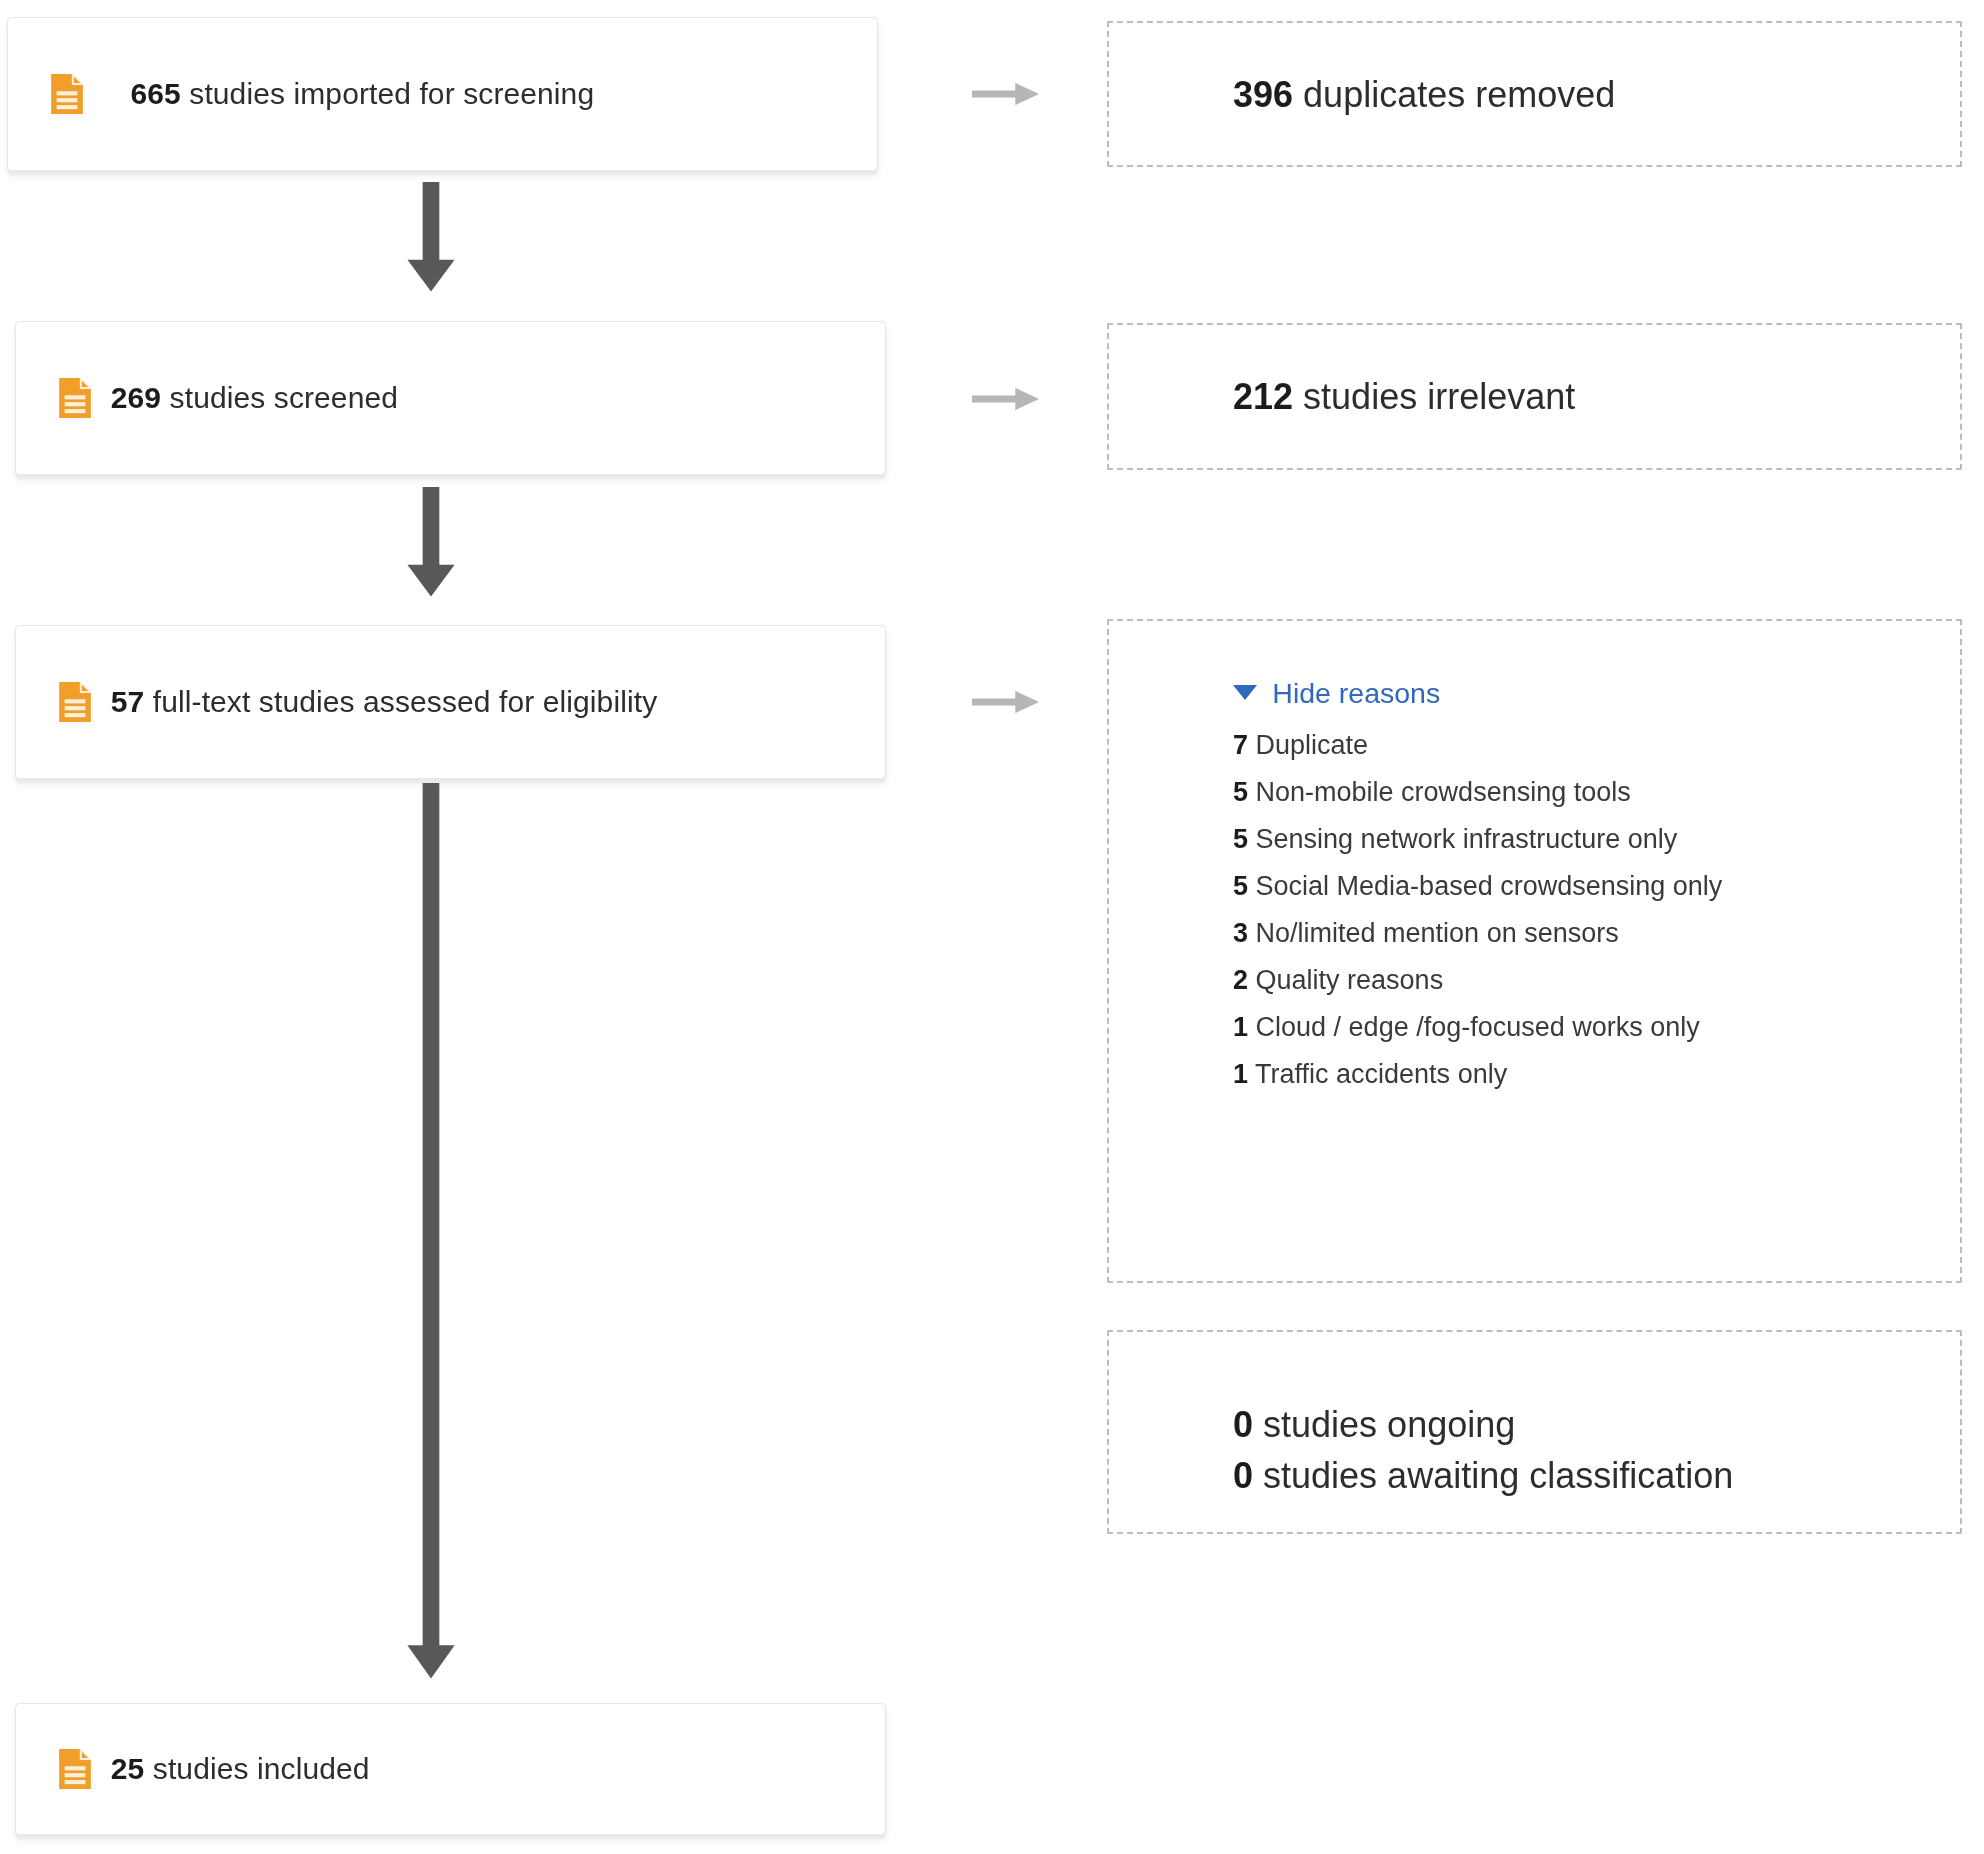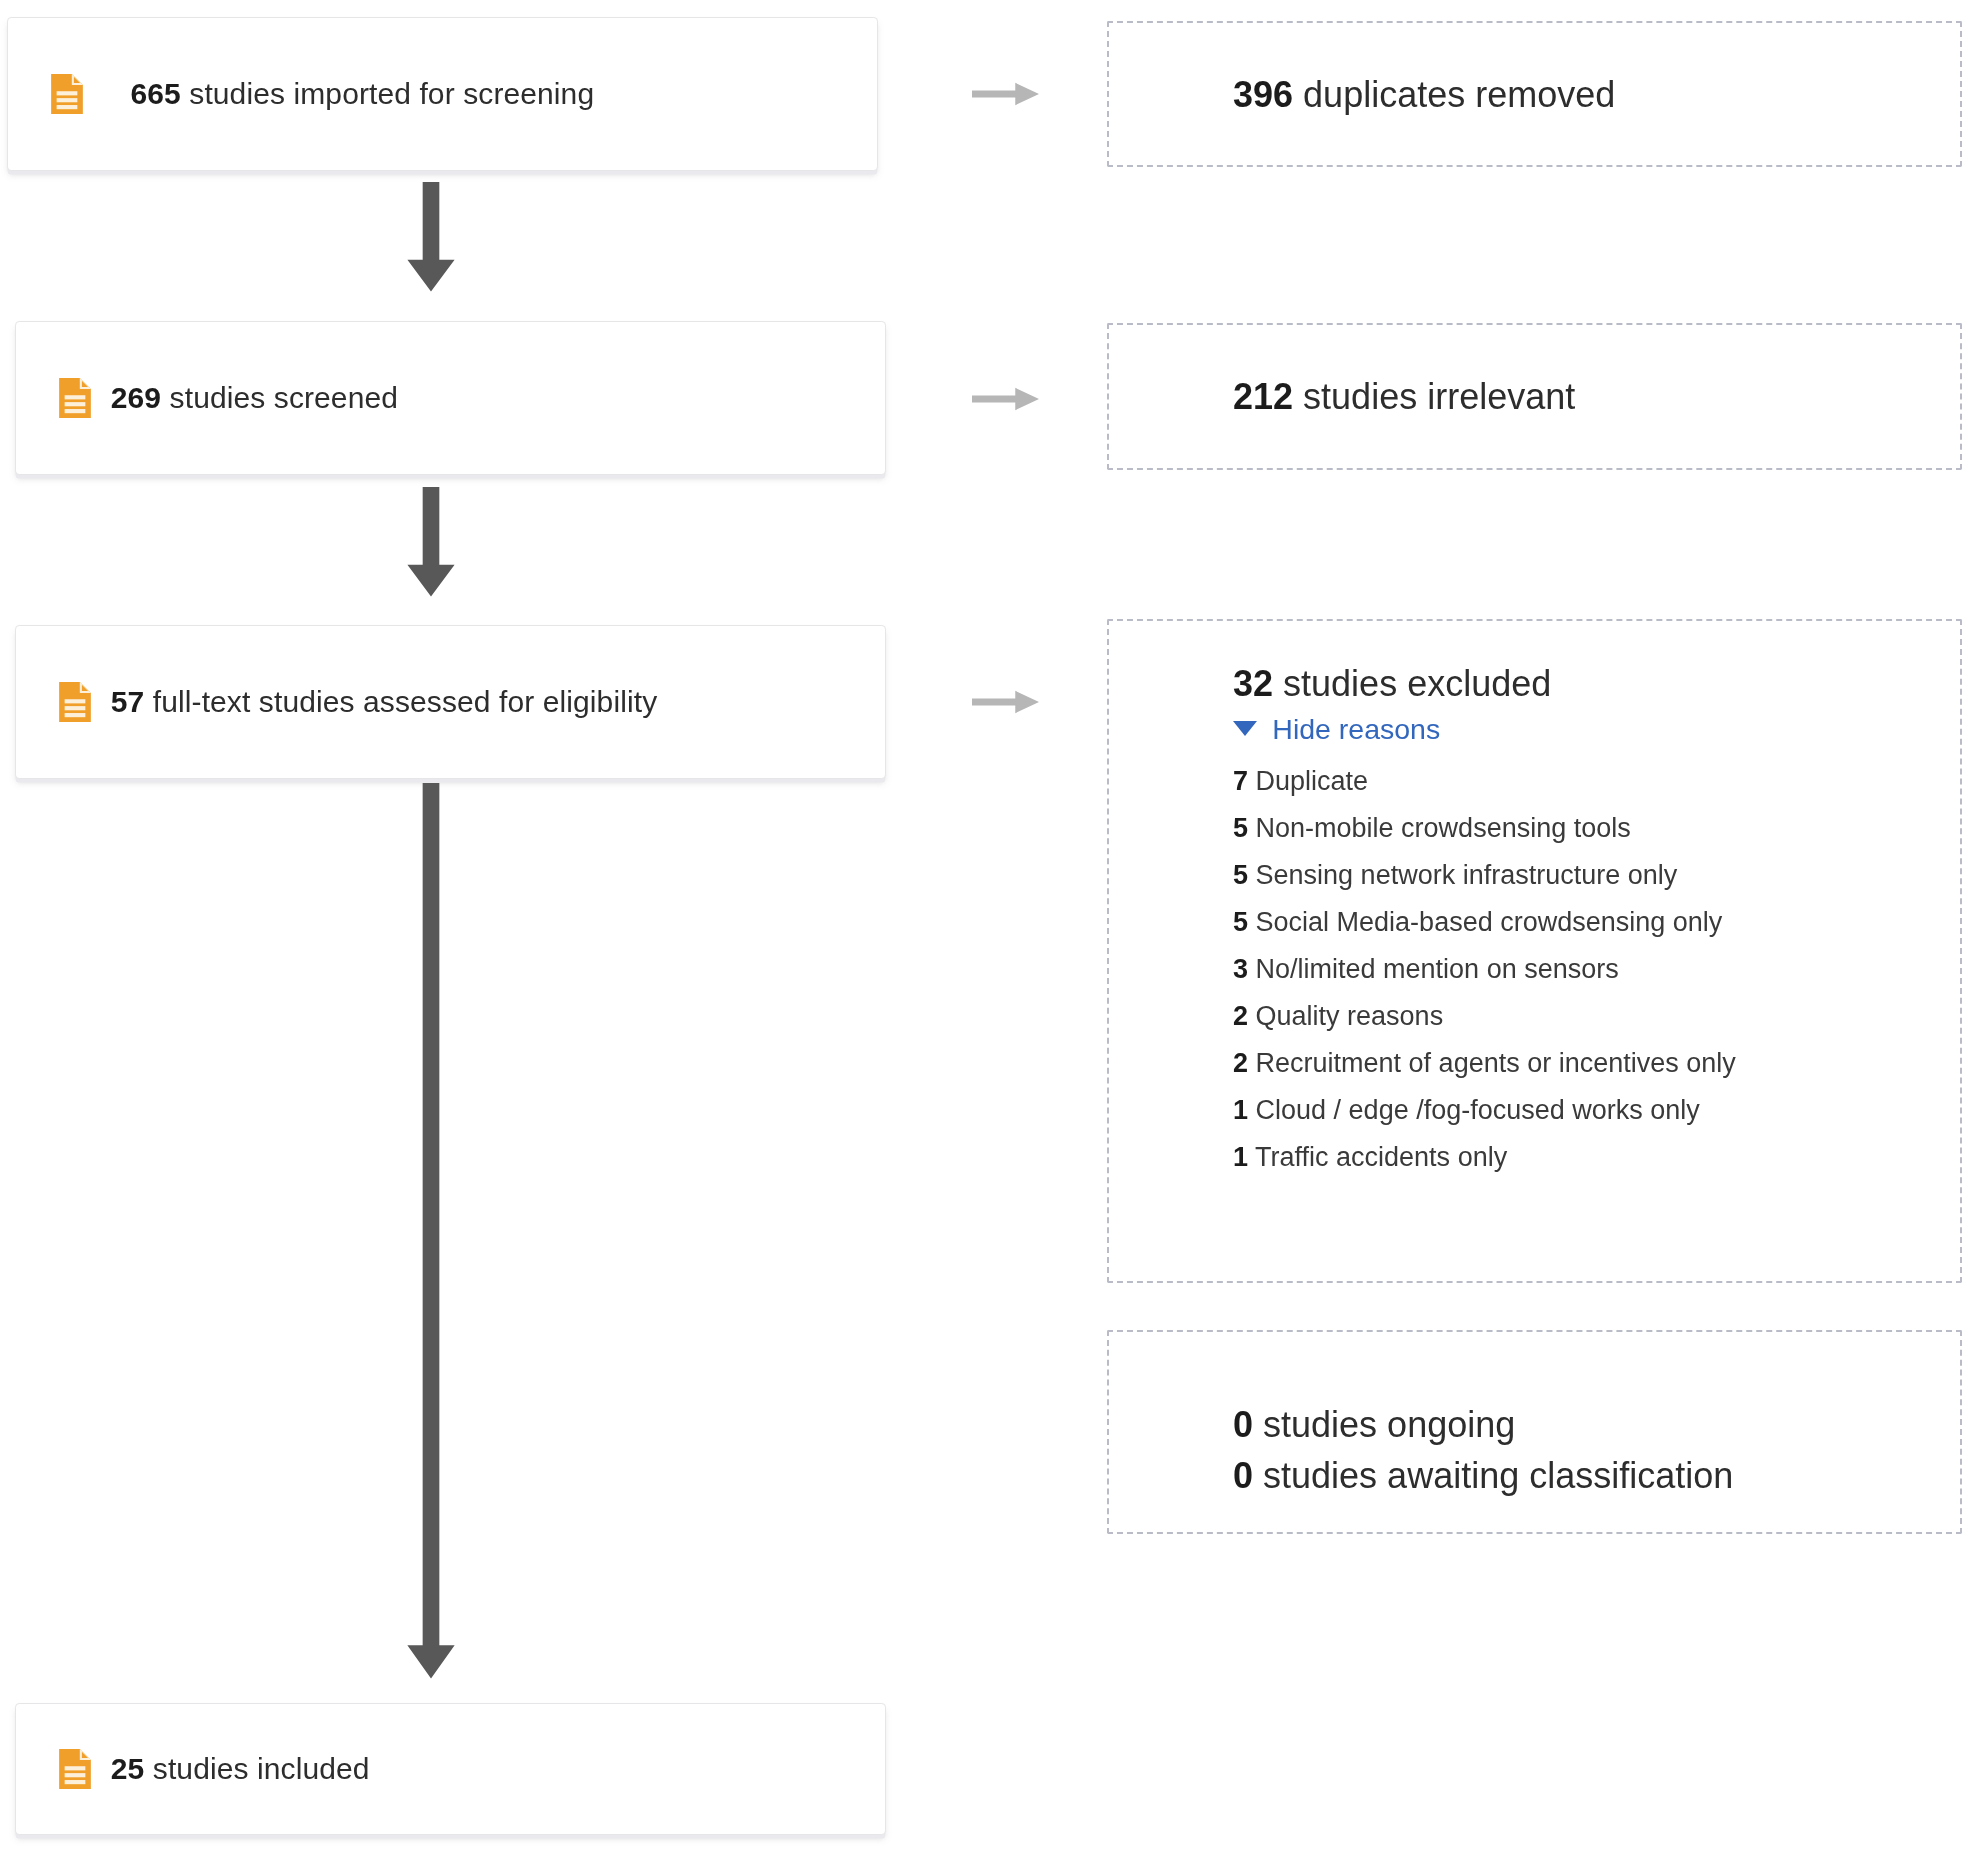--- a/index.html
+++ b/index.html
@@ -207,24 +207,20 @@
   </div>
 
   <div class="arrow-right" style="left:972px; top:688px;">
     <svg width="67" height="28" viewBox="0 0 96 40" xmlns="http://www.w3.org/2000/svg">
       <path d="M0 15 H62 V4 L96 20 L62 36 V25 H0 Z" fill="#b6b6b6"></path>
     </svg>
   </div>
 
   <div class="dashed-box" style="left:1107px; top:619px; width:855px; height:664px; padding-top:45px;">
 
-    <div class="dashed-line">
-      <span class="num">32</span>
-      <span>studies excluded</span>
-    </div>
 
     <div class="hide-reasons">
       <span class="tri-down"></span>
       <span class="hide-reasons-label">Hide reasons</span>
     </div>
 
     <div class="reason-line">
       <span class="num">7</span>
       <span>Duplicate</span>
     </div>
@@ -240,24 +236,20 @@
       <span class="num">5</span>
       <span>Social Media-based crowdsensing only</span>
     </div>
     <div class="reason-line">
       <span class="num">3</span>
       <span>No/limited mention on sensors</span>
     </div>
     <div class="reason-line">
       <span class="num">2</span>
       <span>Quality reasons</span>
-    </div>
-    <div class="reason-line">
-      <span class="num">2</span>
-      <span>Recruitment of agents or incentives only</span>
     </div>
     <div class="reason-line">
       <span class="num">1</span>
       <span>Cloud / edge /fog-focused works only</span>
     </div>
     <div class="reason-line">
       <span class="num">1</span>
       <span>Traffic accidents only</span>
     </div>
   </div>

